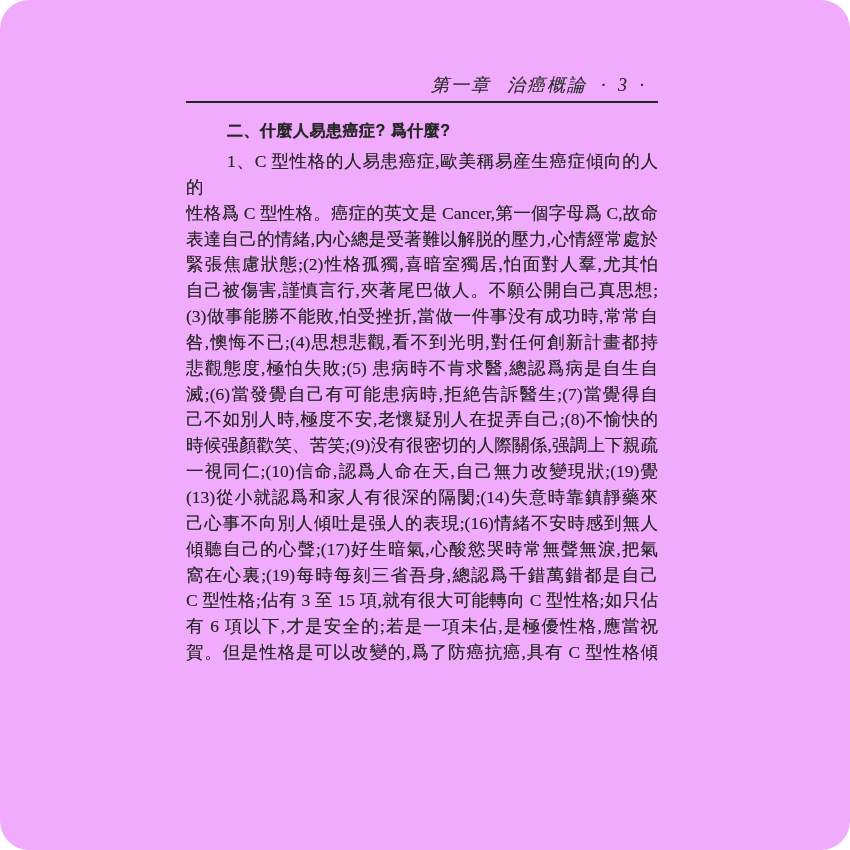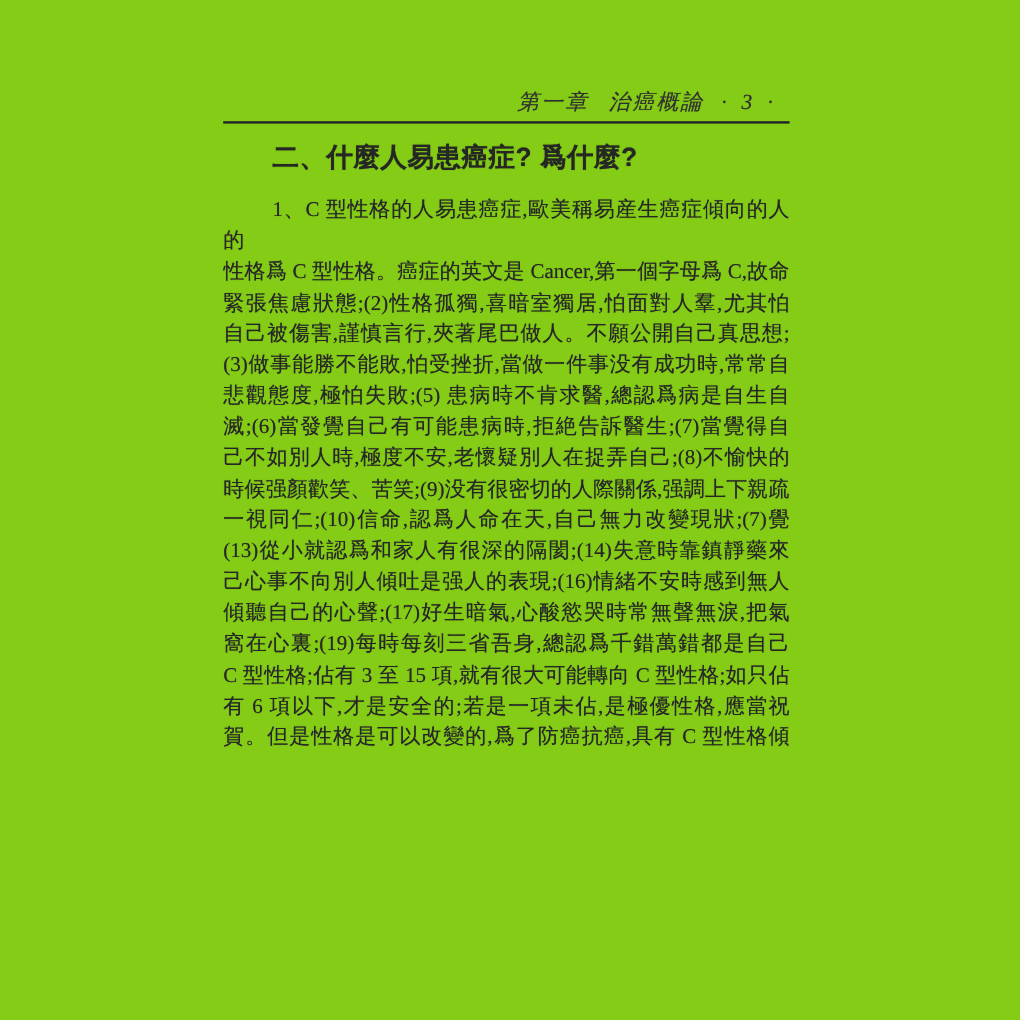--- a/index.html
+++ b/index.html
@@ -39,51 +39,53 @@
   .line{
     text-align:justify;
     overflow:hidden;
     white-space:normal;
   }
   .line.fill{ text-align-last:justify; }
   .line.indent{ text-indent:41px; }
   .line.heading{
     font-family:"Liberation Sans","DejaVu Sans",sans-serif;
     font-weight:700;
-    font-size:22px;
+    font-size:16px;
     line-height:26px;
     text-indent:41px;
-    margin-bottom:18px;
+    margin-bottom:5px;
     letter-spacing:0.5px;
     text-shadow:0 0 0.7px rgba(20,20,20,0.7);
   }
 </style>
 </head>
 <body>
 
-<div class="page" style="background: #84cc16; color: rgb(38, 38, 38);">
+<div class="page" style="background: #f0abfc; color: rgb(38, 38, 38); border-radius: 29px;">
 
   <div class="running-header">
     <span class="chapter">第一章</span><span class="section">治癌概論</span><span class="page-label">· 3 ·</span>
   </div>
 
   <div class="header-rule" style="background: rgb(36, 36, 36);"></div>
 
   <div class="text-block" id="text-block">
       <div class="line heading">二、什麼人易患癌症? 爲什麼?</div>
       <div class="line indent fill">1、C 型性格的人易患癌症,歐美稱易産生癌症傾向的人的</div>
       <div class="line fill">性格爲 C 型性格。癌症的英文是 Cancer,第一個字母爲 C,故命</div>
+      <div class="line fill">表達自己的情緒,内心總是受著難以解脱的壓力,心情經常處於</div>
       <div class="line fill">緊張焦慮狀態;(2)性格孤獨,喜暗室獨居,怕面對人羣,尤其怕</div>
       <div class="line fill">自己被傷害,謹慎言行,夾著尾巴做人。不願公開自己真思想;</div>
       <div class="line fill">(3)做事能勝不能敗,怕受挫折,當做一件事没有成功時,常常自</div>
+      <div class="line fill">咎,懊悔不已;(4)思想悲觀,看不到光明,對任何創新計畫都持</div>
       <div class="line fill">悲觀態度,極怕失敗;(5) 患病時不肯求醫,總認爲病是自生自</div>
       <div class="line fill">滅;(6)當發覺自己有可能患病時,拒絶告訴醫生;(7)當覺得自</div>
       <div class="line fill">己不如別人時,極度不安,老懷疑別人在捉弄自己;(8)不愉快的</div>
       <div class="line fill">時候强顏歡笑、苦笑;(9)没有很密切的人際關係,强調上下親疏</div>
-      <div class="line fill">一視同仁;(10)信命,認爲人命在天,自己無力改變現狀;(7)覺</div>
+      <div class="line fill">一視同仁;(10)信命,認爲人命在天,自己無力改變現狀;(19)覺</div>
       <div class="line fill">(13)從小就認爲和家人有很深的隔閡;(14)失意時靠鎮靜藥來</div>
       <div class="line fill">己心事不向別人傾吐是强人的表現;(16)情緒不安時感到無人</div>
       <div class="line fill">傾聽自己的心聲;(17)好生暗氣,心酸慾哭時常無聲無淚,把氣</div>
       <div class="line fill">窩在心裏;(19)每時每刻三省吾身,總認爲千錯萬錯都是自己</div>
       <div class="line fill">C 型性格;佔有 3 至 15 項,就有很大可能轉向 C 型性格;如只佔</div>
       <div class="line fill">有 6 項以下,才是安全的;若是一項未佔,是極優性格,應當祝</div>
       <div class="line fill">賀。但是性格是可以改變的,爲了防癌抗癌,具有 C 型性格傾</div>
     </div>
 
 </div>

